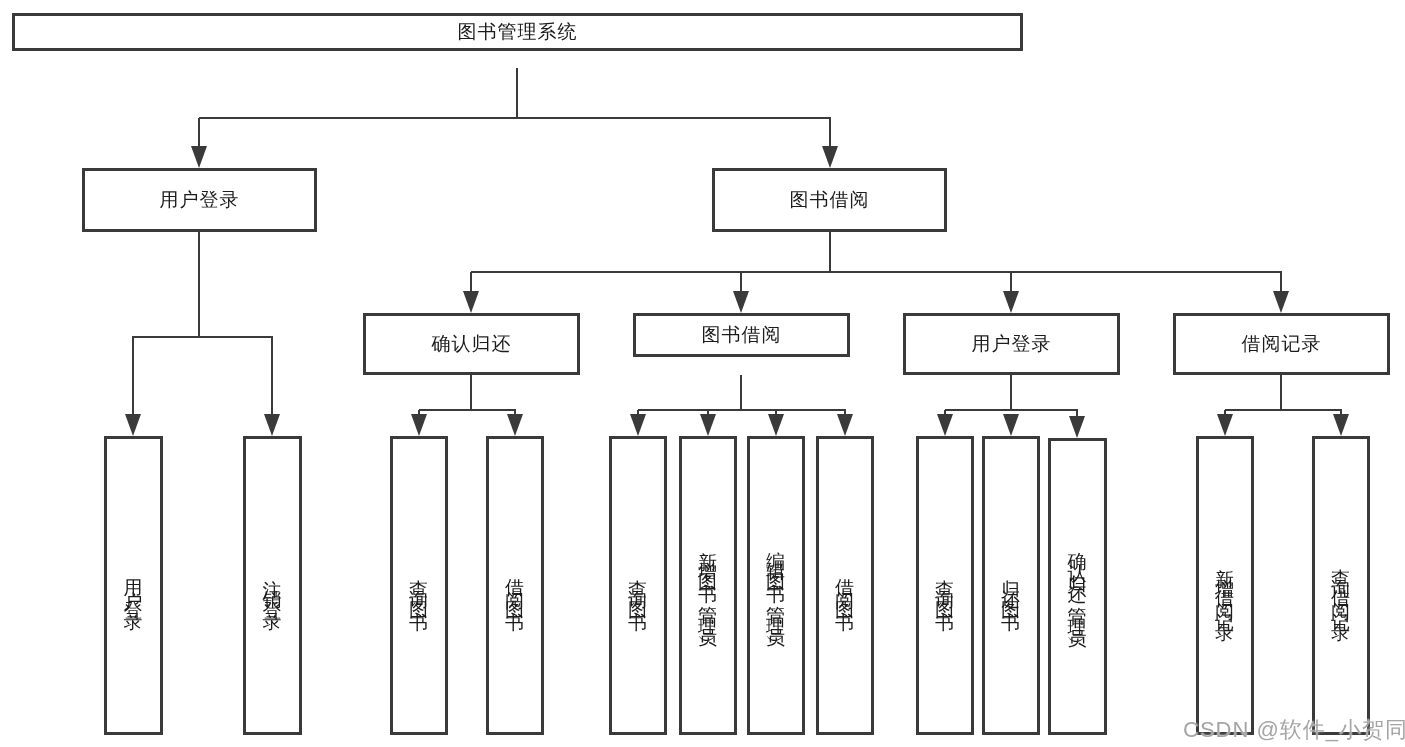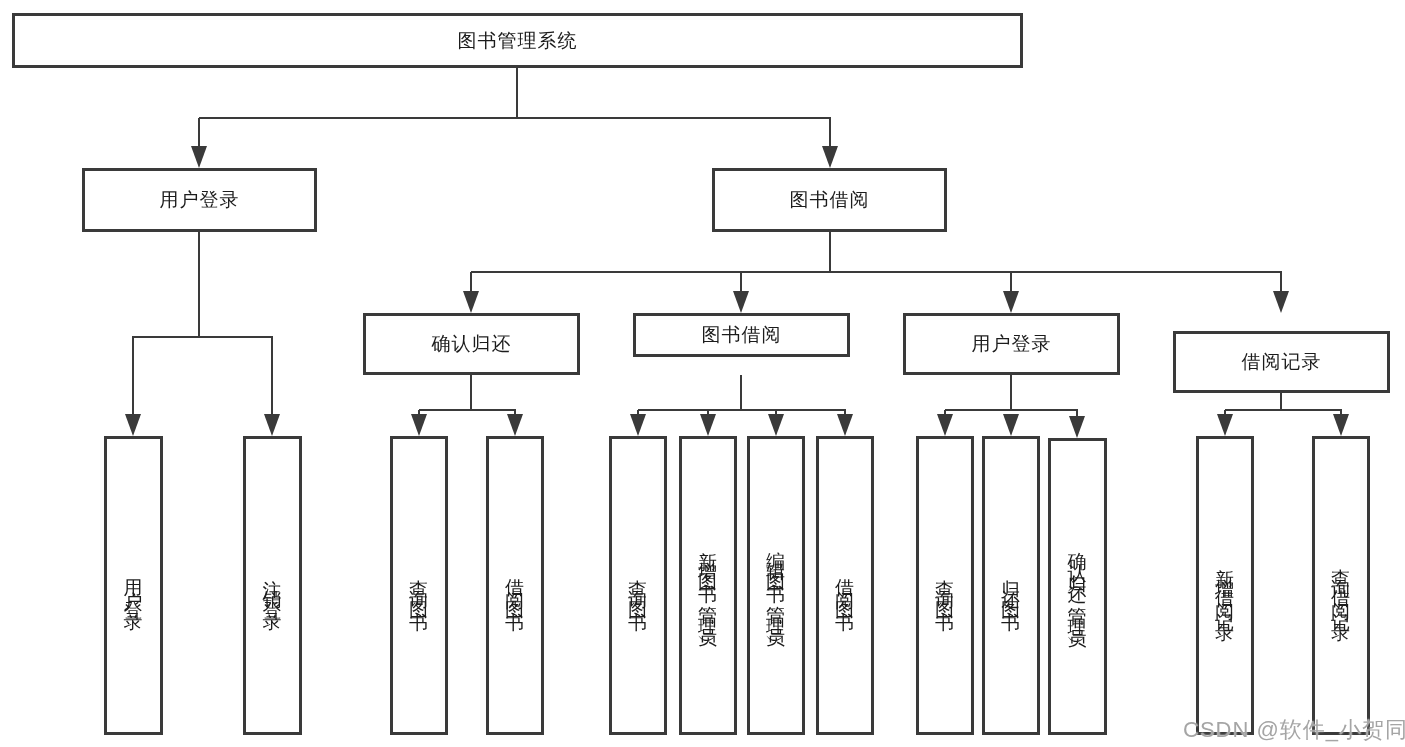--- a/index.html
+++ b/index.html
@@ -51,41 +51,41 @@
     white-space: nowrap;
     z-index: 3;
     text-shadow: 0 0 2px #ffffff;
   }
 </style>
 </head>
 <body>
 
 <div class="canvas">
 
-  <div class="box" style="left:12px; top:13px; width:1011px; height:55px;">
+  <div class="box" style="left:12px; top:13px; width:1011px; height:38px;">
     <span>图书管理系统</span>
   </div>
 
   <div class="box" style="left:82px; top:168px; width:235px; height:64px;">
     <span>用户登录</span>
   </div>
   <div class="box" style="left:712px; top:168px; width:235px; height:64px;">
     <span>图书借阅</span>
   </div>
 
   <div class="box" style="left:363px; top:313px; width:217px; height:62px;">
     <span>确认归还</span>
   </div>
   <div class="box" style="left:633px; top:313px; width:217px; height:44px;">
     <span>图书借阅</span>
   </div>
   <div class="box" style="left:903px; top:313px; width:217px; height:62px;">
     <span>用户登录</span>
   </div>
-  <div class="box" style="left:1173px; top:331px; width:217px; height:62px;">
+  <div class="box" style="left:1173px; top:313px; width:217px; height:62px;">
     <span>借阅记录</span>
   </div>
 
   <div class="box vbox" style="left:104px; top:436px; width:59px; height:299px;">
     <span>用户登录</span>
   </div>
   <div class="box vbox" style="left:243px; top:436px; width:59px; height:299px;">
     <span>注销登录</span>
   </div>
 

